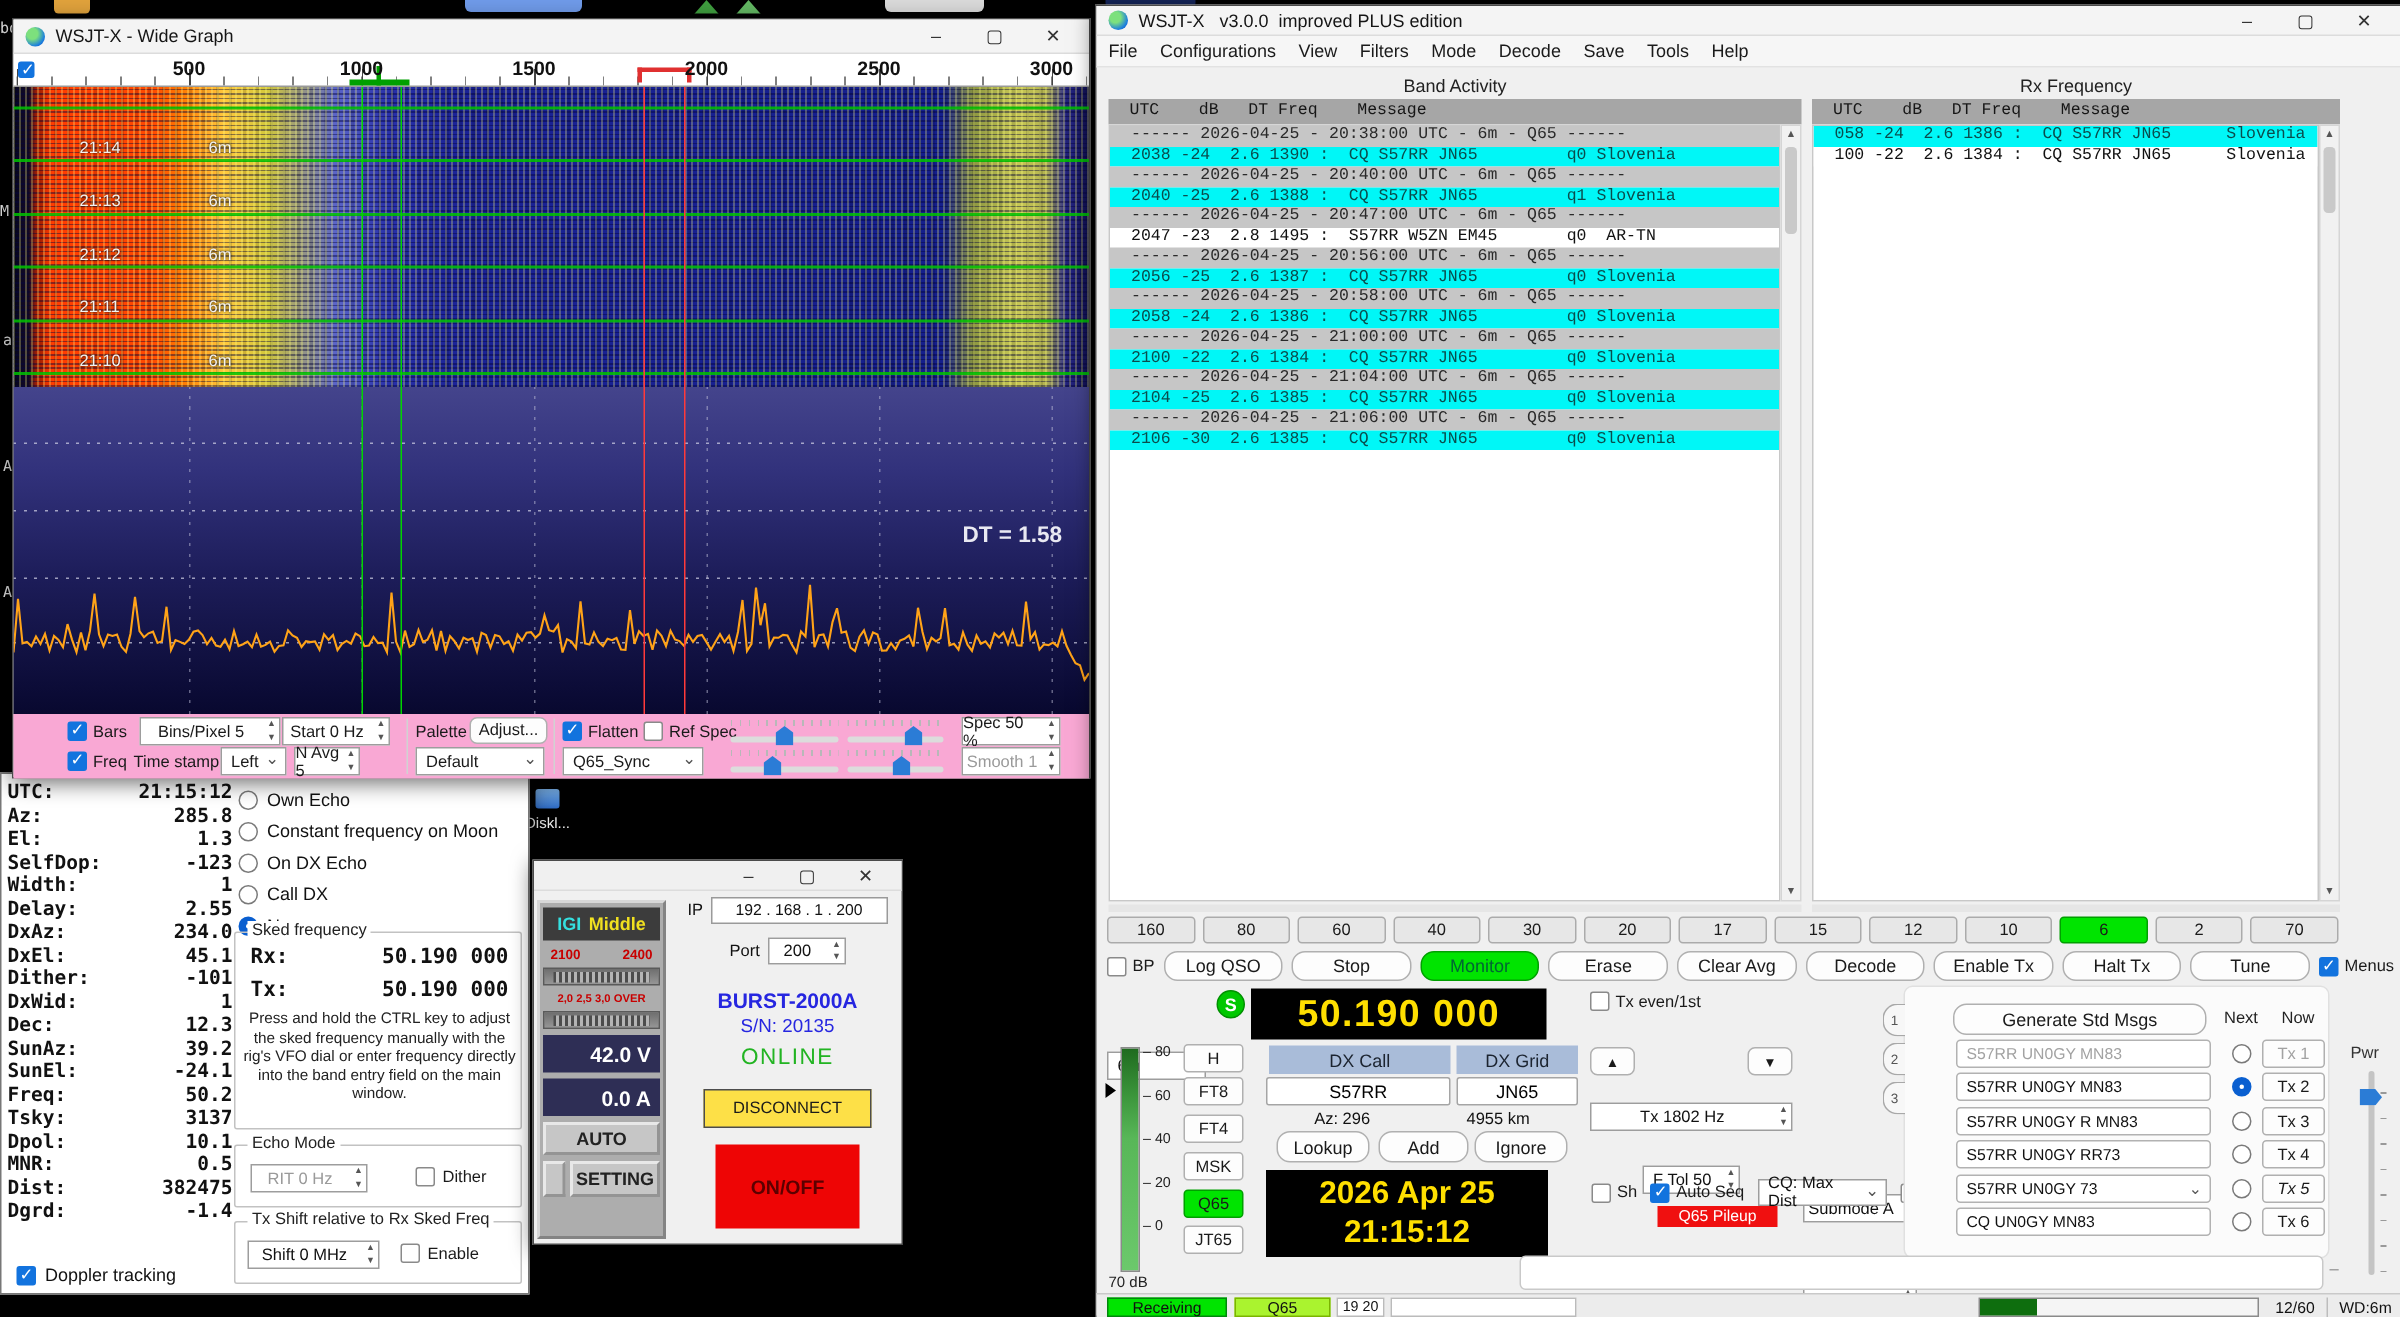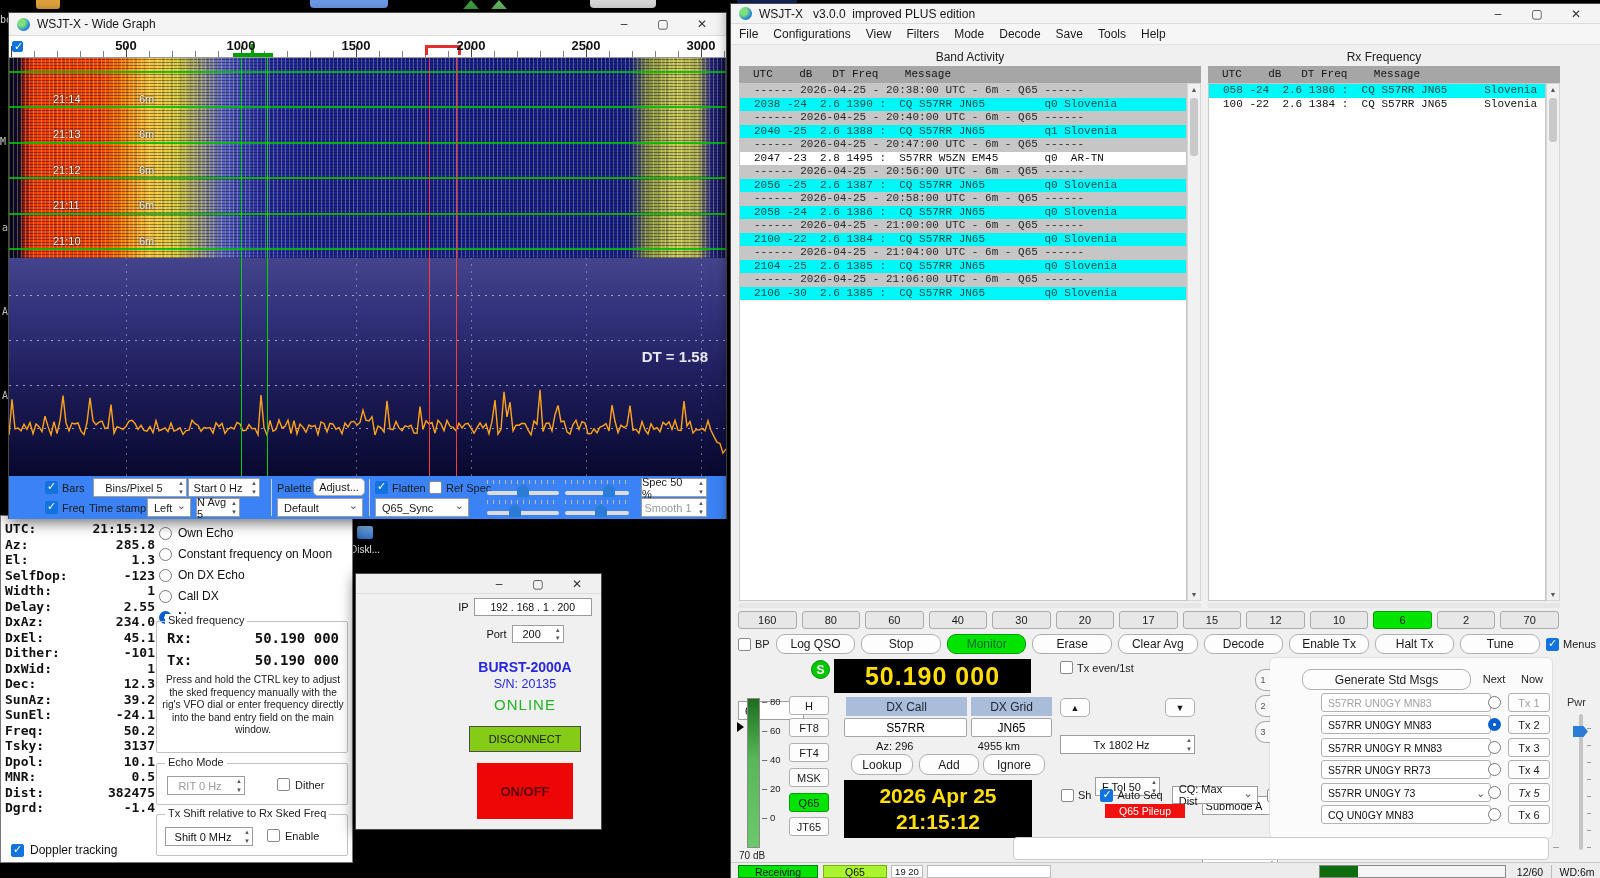--- a/index.html
+++ b/index.html
@@ -68,21 +68,21 @@
       linear-gradient(180deg,#44448c 0,#32327c 55px,#1d1d5a 125px,#08082f 218px);
     background-size:100% 1px,100% 1px,100% 1px,100% 1px,1px 100%,1px 100%,1px 100%,1px 100%,1px 100%,1px 100%,100% 100%;
     background-position:0 37px,0 82px,0 127px,0 170px,117px 0,232px 0,347px 0,462px 0,577px 0,692px 0,0 0;
     background-repeat:no-repeat}
   #dt-label{position:absolute;right:18px;top:90px;color:#e9e9f2;font-size:15px;font-weight:bold}
   .vl{position:absolute;top:0;height:418px;width:1px}
   .vl.g{background:#00d400}.vl.r{background:#ff3a3a}
   #greenmark{position:absolute;left:224px;top:17px;width:40px;height:4px;background:#00a000}
   #greennotch{position:absolute;left:242px;top:8px;width:3px;height:13px;background:#00a000}
   #redmark{position:absolute;left:416px;top:9px;width:36px;height:10px;border:3px solid #e03030;border-bottom:none}
-  #wg-ctl{position:relative;height:43px;background:#3b82f6}
+  #wg-ctl{position:relative;height:43px;background:#f9a8d4}
   .wgrow{position:absolute;left:0;right:0;height:20px}
   .wgitem{position:absolute;height:19px;display:flex;align-items:center;gap:4px;font-size:11px;color:#1a1a1a}
   
   #astro{left:0;top:515px;width:353px;height:348px;background:#fff;z-index:2;border-color:#777}
   #astro-rows{position:absolute;left:4px;top:5px;width:150px}
   .arow{display:flex;justify-content:space-between;height:15.5px;font-family:"DejaVu Sans Mono",monospace;font-size:13px;font-weight:bold;color:#111;line-height:15.5px}
   #doppler-list{position:absolute;left:158px;top:10px;display:flex;flex-direction:column;gap:7px}
   .ritem{display:flex;align-items:center;gap:6px;font-size:12px;color:#111}
   .gbox{position:absolute;border:1px solid #c2c2c2;border-radius:2px}
   .legend{position:absolute;top:-8px;left:8px;background:#fff;padding:0 3px;font-size:11px;color:#222}
@@ -99,21 +99,21 @@
   .ampslider{height:12px;background:linear-gradient(180deg,#6e6e6e,#969696);border:1px solid #5a5a5a;position:relative}
   .ampslider::after{content:"";position:absolute;left:6px;right:6px;top:2px;height:7px;background:repeating-linear-gradient(90deg,#4c4c4c 0 2px,#b4b4b4 2px 4px)}
   .ampdisp{height:25px;background:#2e2e55;color:#fff;font-size:14px;font-weight:bold;display:flex;align-items:center;justify-content:flex-end;padding-right:6px}
   .btn3d{background:#c6c6c6;border:2px outset #e8e8e8;color:#222;font-weight:bold;font-size:12px;display:flex;align-items:center;justify-content:center}
   #amp-right{position:absolute;left:96px;top:24px;width:146px;display:flex;flex-direction:column;align-items:center}
   .amprow{display:flex;align-items:center;gap:5px;font-size:11px;color:#111}
   #amp-ip{width:118px;height:18px;border:1px solid #9a9a9a;background:#fff;font-size:10.5px;display:flex;align-items:center;justify-content:center}
   #amp-model{color:#2626e0;font-weight:bold;font-size:14px;margin-top:16px}
   #amp-serial{color:#2626e0;font-size:12.5px;margin-top:2px}
   #amp-online{color:#22b422;font-size:15px;margin-top:5px;letter-spacing:1px}
-  #amp-disc{width:112px;height:26px;background:#84cc16;border:1px solid #4c4c4c;color:#1a1a1a;font-size:11px;margin-top:13px;display:flex;align-items:center;justify-content:center}
+  #amp-disc{width:112px;height:26px;background:#fde047;border:1px solid #4c4c4c;color:#1a1a1a;font-size:11px;margin-top:13px;display:flex;align-items:center;justify-content:center}
   #amp-onoff{width:96px;height:56px;background:#ee0505;color:#5c0000;font-size:13px;font-weight:bold;margin-top:11px;display:flex;align-items:center;justify-content:center}
   
   #main{left:730px;top:3px;width:870px;height:875px;z-index:4;border-right:none}
   #main-c{position:absolute;inset:0}
   #main .tb{height:20px}
   #menubar{display:flex;gap:15px;align-items:center;height:21px;padding:0 8px;font-size:12px;color:#1a1a1a;border-bottom:1px solid #e2e2e2;background:#f6f6f6}
   .ptitle{position:absolute;top:46px;text-align:center;font-size:12px;color:#222}
   .phead{position:absolute;top:62px;height:17px;background:#a6a6a6;color:#161616;font-family:"Liberation Mono",monospace;font-size:11px;line-height:17px;padding-left:14px;white-space:pre}
   .dlist{position:absolute;top:79px;height:518px;background:#fff;border:1px solid #c8c8c8;overflow:hidden}
   .drow{height:13.5px;line-height:13.5px;font-family:"Liberation Mono",monospace;font-size:11px;white-space:pre;padding-left:14px;color:#111}
@@ -134,21 +134,21 @@
   .chkgrp{display:flex;align-items:center;gap:4px;flex:none}
   .mode{position:absolute;left:58px;width:40px;height:19px;font-size:11px;border-radius:3px}
   .mode.on{background:#00e400;border-color:#00a000}
   .mtick{position:absolute;left:31px;width:22px;font-size:9.5px;color:#222}
   .mtick::before{content:"– "}
   #freq-disp{position:absolute;left:103px;top:655px;width:197px;height:34px;background:#000;color:#ffdf00;font-size:25px;font-weight:bold;display:flex;align-items:center;justify-content:center;letter-spacing:1px}
   .dxhdr{position:absolute;top:693px;height:19px;background:#a9bcd9;color:#1c2430;font-size:12px;display:flex;align-items:center;justify-content:center}
   .dxfield{position:absolute;top:714px;height:19px;background:#fff;border:1px solid #a5a5a5;font-size:12px;display:flex;align-items:center;justify-content:center;border-radius:2px}
   #azline{position:absolute;left:113px;top:736px;width:208px;display:flex;justify-content:space-around;font-size:11px;color:#111}
   #datetime{position:absolute;left:113px;top:776px;width:188px;height:58px;background:#000;color:#ffdf00;display:flex;flex-direction:column;align-items:center;justify-content:center;font-size:21px;font-weight:bold;line-height:26px}
-  .txmsg{position:absolute;left:590px;width:170px;height:19px;background:#fff;border:1px solid #b2b2b2;border-radius:3px;font-size:10.5px;display:flex;align-items:center;padding-left:6px;color:#111}
+  .txmsg{position:absolute;left:573px;width:170px;height:19px;background:#fff;border:1px solid #b2b2b2;border-radius:3px;font-size:10.5px;display:flex;align-items:center;padding-left:6px;color:#111}
   .txmsg.dis{color:#a2a2a2}
   .txmsg.drop::after{content:"⌄";margin-left:auto;padding-right:5px;color:#555}
   .txbtn{position:absolute;left:777px;width:42px;height:19px;border-radius:3px;font-size:11px}
   .txbtn.dis{color:#a2a2a2}
   .vtab{position:absolute;left:524px;width:15px;height:22px;border:1px solid #a8a8a8;border-right:none;border-radius:10px 0 0 10px;background:#f7f7f7;color:#555;font-size:9px;display:flex;align-items:center;justify-content:center}
   #txpanel-bg{position:absolute;left:538px;top:653px;width:284px;height:182px;background:#fbfbfb;border:1px solid #e0e0e0;border-radius:6px}
   #statusbar{position:absolute;left:0;right:0;top:858px;height:17px;background:#ececec;border-top:1px solid #c9c9c9}
   .seg{position:absolute;top:2px;height:13px;display:flex;align-items:center;justify-content:center;font-size:10.5px;color:#111}
   
   .frag{position:absolute;color:#e8e8e8;font-size:10px;font-family:"DejaVu Sans Mono",monospace;z-index:1}
@@ -426,20 +426,40 @@
     <span style="font-size:12px;color:#111">Doppler tracking</span>
   </div>
 </div>
 
 <div id="amp" class="window">
   <div class="tb">
     <span class="sp"></span>
     <span class="wbtn">–</span>
     <span class="wbtn">▢</span>
     <span class="wbtn">✕</span>
+  </div>
+  <div id="amp-panel">
+    <div id="amp-hdr">
+      <span id="amp-digi">IGI</span>
+      <span id="amp-mid">Middle</span>
+    </div>
+    <div class="ampscale">
+        <span>2100</span>
+        <span>2400</span>
+      </div>
+    <div class="ampslider"></div>
+    <div class="ampscale2">2,0  2,5  3,0 OVER</div>
+    <div class="ampslider"></div>
+    <div class="ampdisp">42.0 V</div>
+    <div class="ampdisp">0.0 A</div>
+    <div class="btn3d" style="height:22px">AUTO</div>
+    <div style="display:flex;gap:3px;height:24px">
+      <div class="btn3d" style="width:15px"></div>
+      <div class="btn3d" style="flex:1">SETTING</div>
+    </div>
   </div>
   <div id="amp-right">
     <div class="amprow">
         <span>IP</span>
         <span id="amp-ip">192 . 168 .  1  . 200</span>
       </div>
     <div class="amprow" style="margin-top:9px">
         <span>Port</span>
         <span class="spin" style="width:52px;height:18px">200</span>
       </div>

